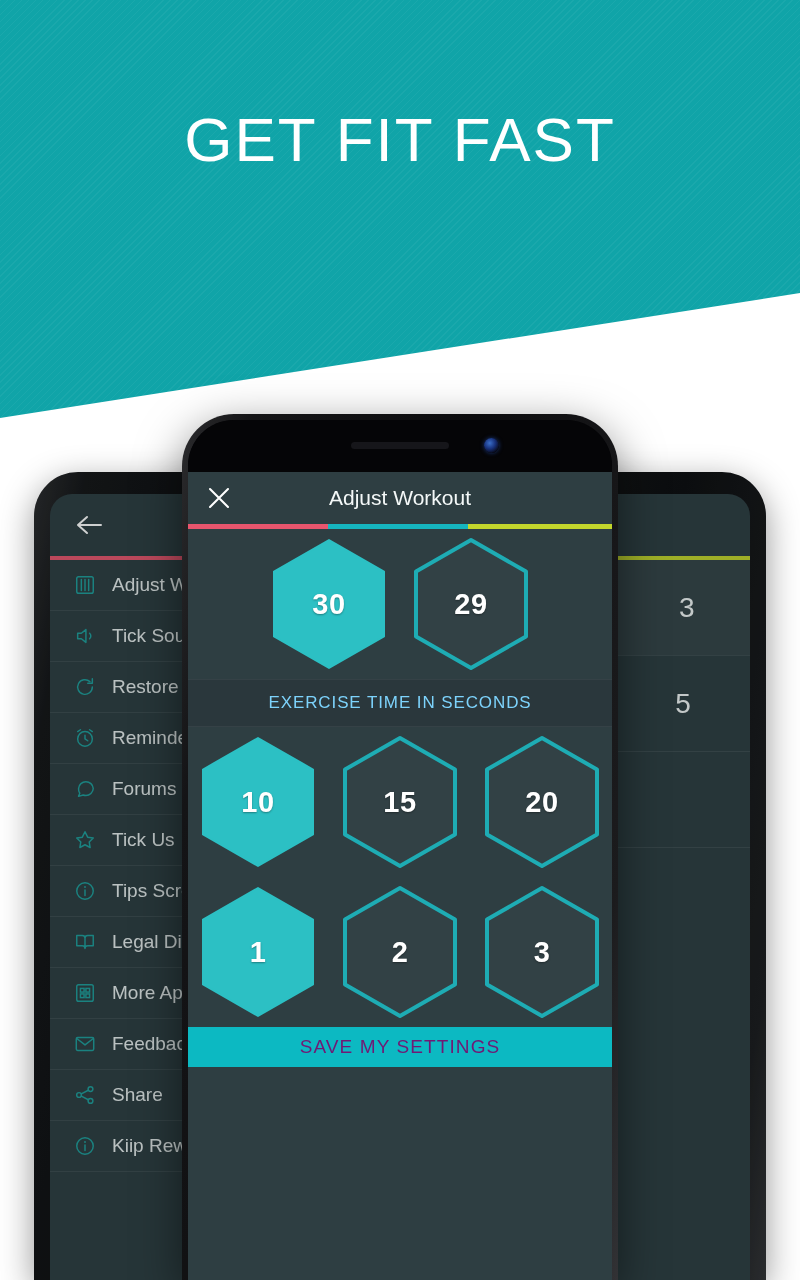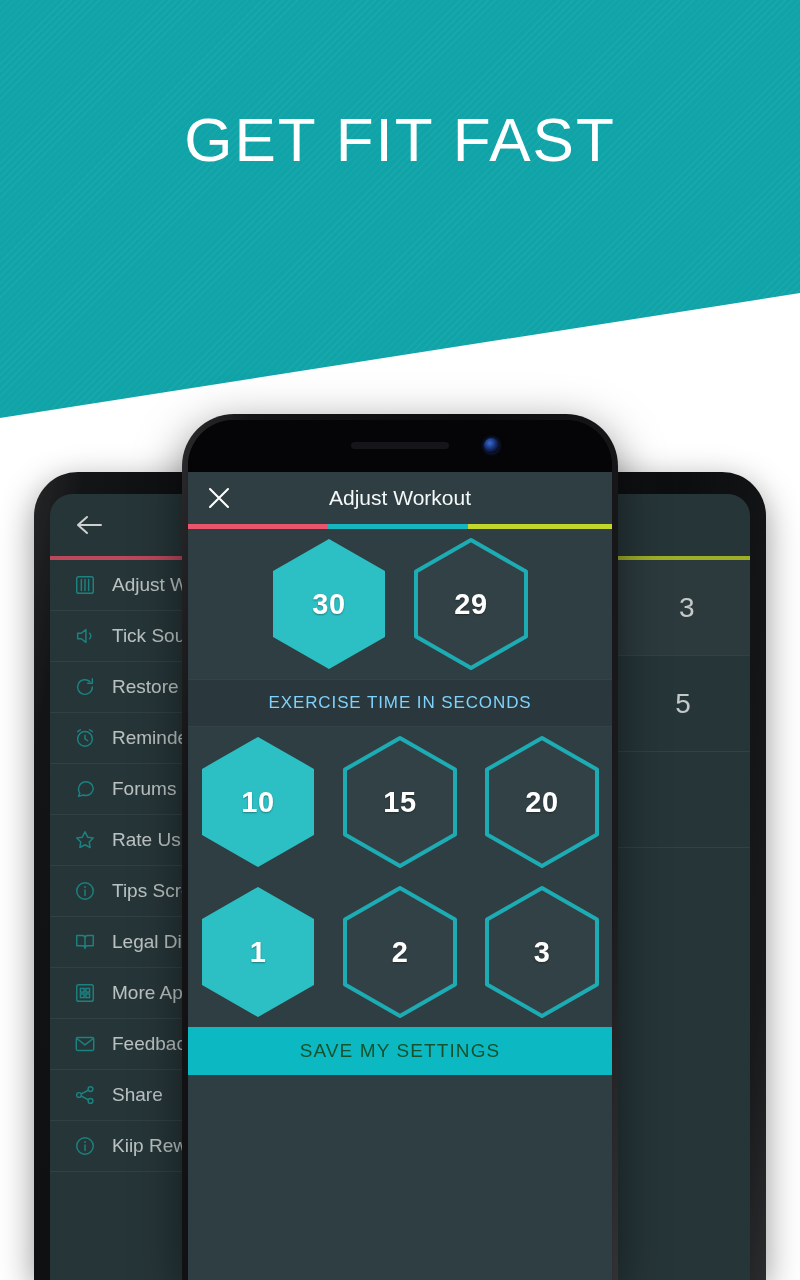--- a/index.html
+++ b/index.html
@@ -157,24 +157,24 @@
     height:48px;
     background:#2a373c;
     border-top:1px solid rgba(255,255,255,0.055);
     border-bottom:1px solid rgba(255,255,255,0.055);
     display:flex; align-items:center; justify-content:center;
     color:#7dd3fc; font-size:17px; letter-spacing:0.9px;
   }
 
   
   .save-btn {
-    height:48px;
+    height:40px;
     background:#0cb9c2;
     display:flex; align-items:center; justify-content:center;
-    color:#14532d; font-size:19px; letter-spacing:1.1px;
+    color:#701a75; font-size:19px; letter-spacing:1.1px;
   }
 </style>
 </head>
 <body>
 
 <div class="banner"></div>
 <div class="banner-title">GET FIT FAST</div>
 
 <div class="phone phone-left">
   <div class="phone-body"></div>
@@ -232,21 +232,21 @@
             </svg>
           </span>
           <span class="lp-label">Forums</span>
         </div>
         <div class="lp-item">
           <span class="lp-ico">
             <svg viewBox="0 0 24 24" fill="none" stroke="currentColor" stroke-width="1.6">
               <path d="M12 3l2.9 5.9 6.1.9-4.4 4.3 1 6.1-5.6-3-5.6 3 1-6.1L3 9.8l6.1-.9L12 3z" stroke-linejoin="round"></path>
             </svg>
           </span>
-          <span class="lp-label">Rate Us</span>
+          <span class="lp-label">Tick Us</span>
         </div>
         <div class="lp-item">
           <span class="lp-ico">
             <svg viewBox="0 0 24 24" fill="none" stroke="currentColor" stroke-width="1.6">
               <circle cx="12" cy="12" r="9"></circle>
               <path d="M12 11v6" stroke-linecap="round"></path>
               <circle cx="12" cy="7.6" r="1" fill="currentColor" stroke="none"></circle>
             </svg>
           </span>
           <span class="lp-label">Tips Screen</span>

